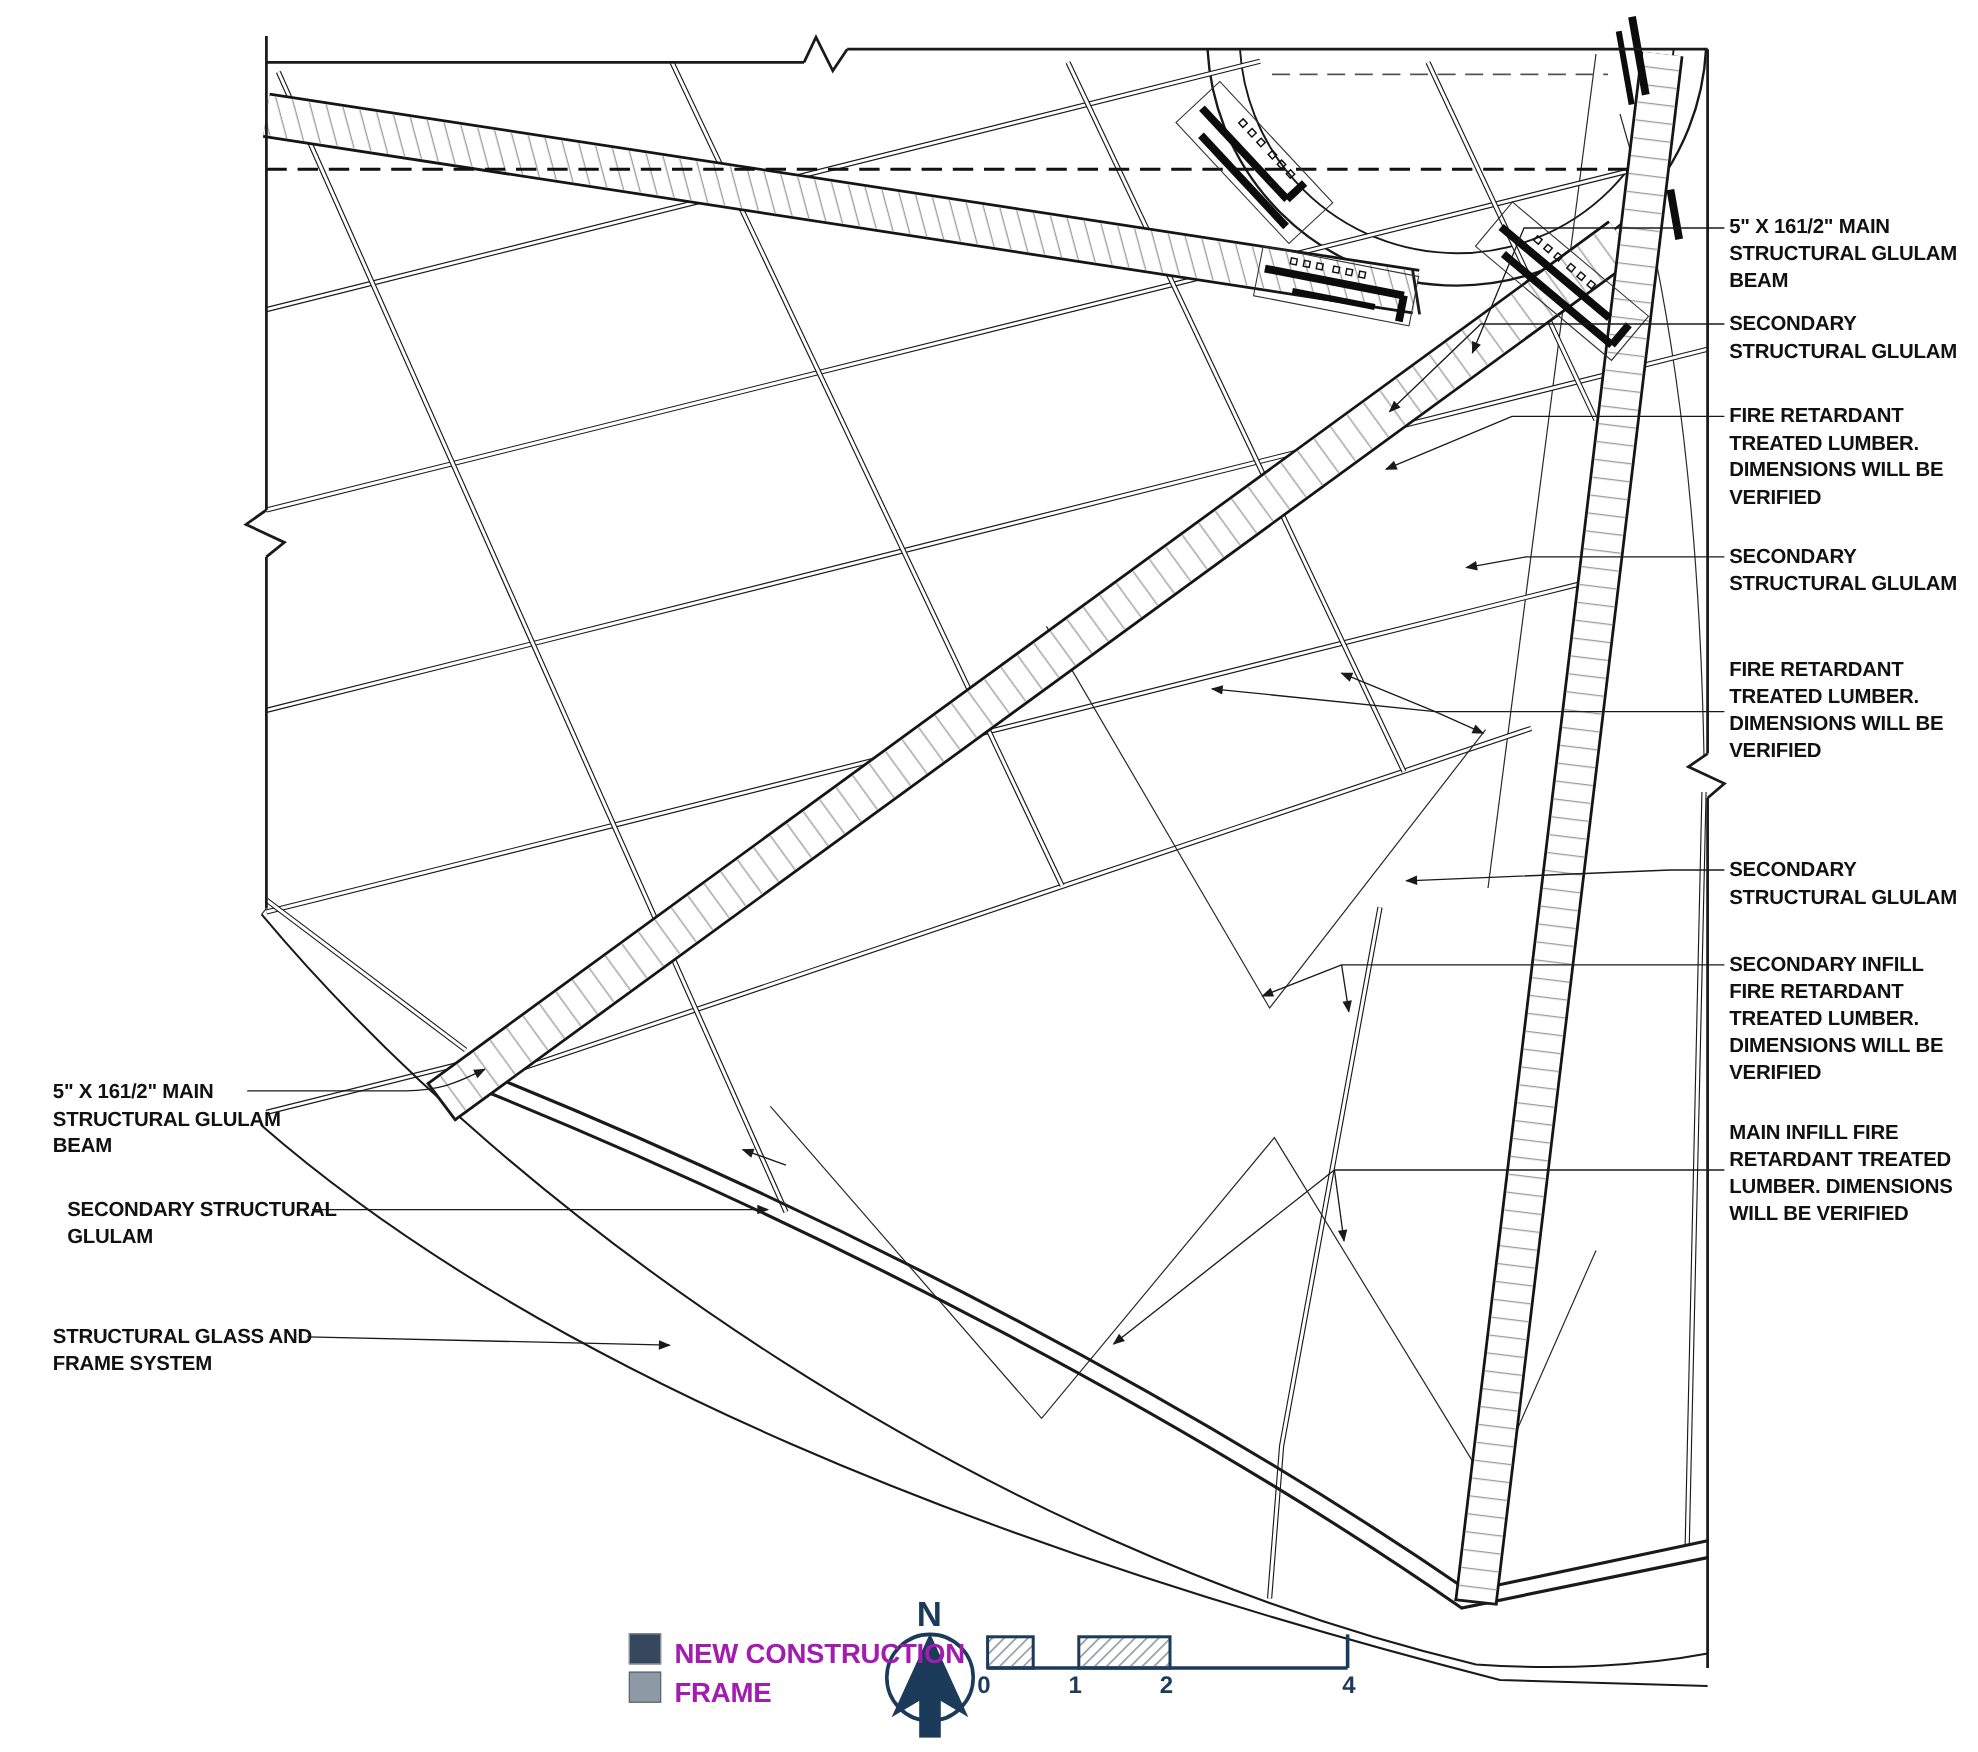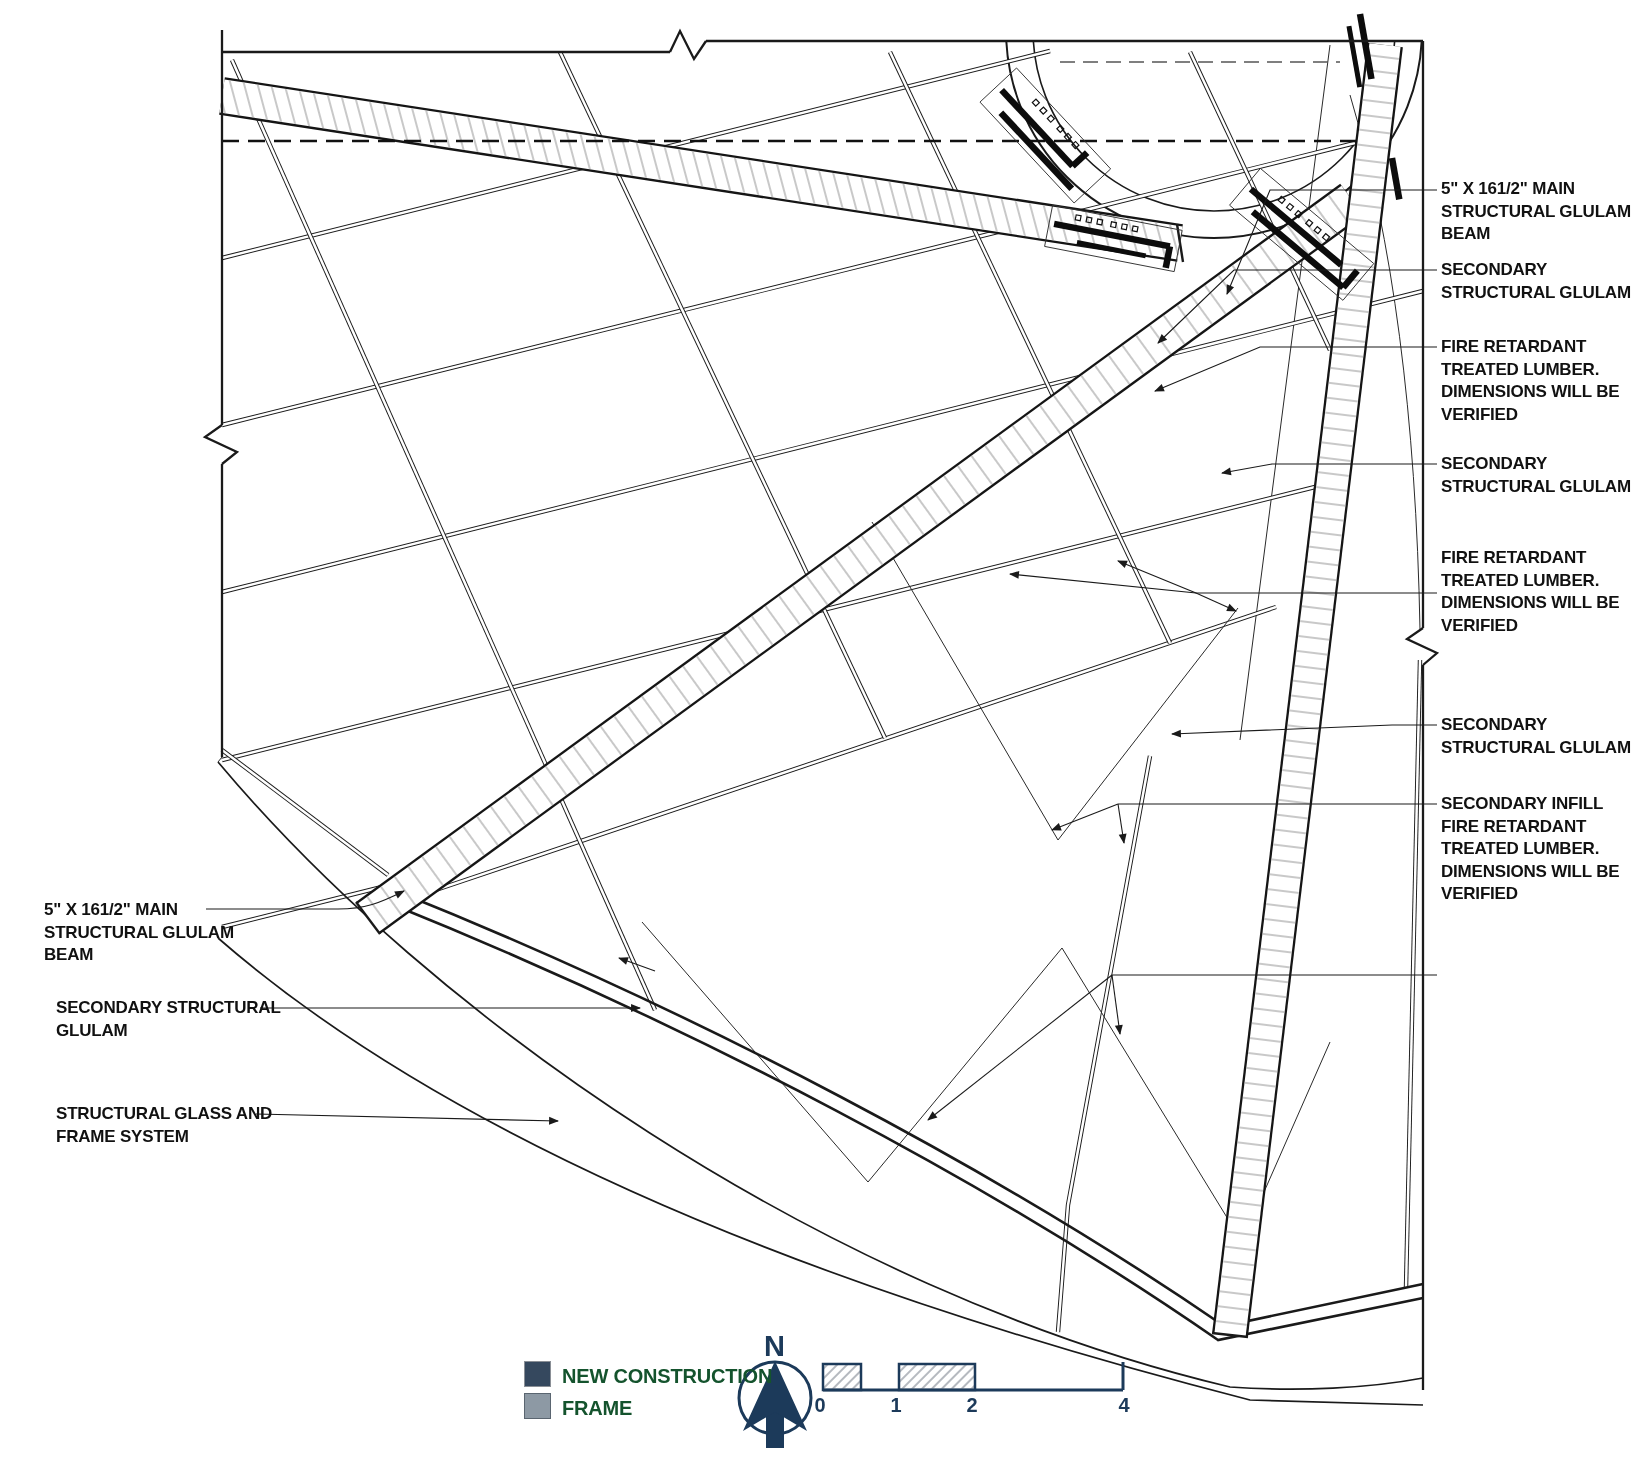--- a/index.html
+++ b/index.html
@@ -5,21 +5,21 @@
   html,body{margin:0;padding:0;background:#ffffff;}
   #stage{position:relative;width:1648px;height:1460px;background:#fff;overflow:hidden;
          font-family:"Liberation Sans",sans-serif;}
   #plan{position:absolute;left:0;top:0;}
   .lbl{position:absolute;font-weight:bold;font-size:17px;line-height:22.5px;color:#111;
        letter-spacing:-0.2px;white-space:pre-line;}
   .lbl.right{width:205px;}
   .lbl.left{width:230px;}
   .scale-num{position:absolute;font-weight:bold;font-size:20px;color:#1c3a5a;width:20px;text-align:center;}
   .north-n{position:absolute;font-weight:bold;font-size:29px;color:#1c3a5a;}
-  .legend-label{position:absolute;font-weight:bold;font-size:20px;color:#14532d;letter-spacing:-0.2px;}
+  .legend-label{position:absolute;font-weight:bold;font-size:23px;color:#a21caf;letter-spacing:-0.2px;}
   .legend-swatch{position:absolute;width:27px;height:26px;box-sizing:border-box;}
   .sw-new{background:#35485e;border:1.5px solid #8a8f96;}
   .sw-exist{background:#8d99a4;border:1.5px solid #5a6570;}
   
   .dbl{stroke:#1a1a1a;stroke-width:4.4;fill:none;}
   .dblcore{stroke:#ffffff;stroke-width:2.5;fill:none;}
   .thin{stroke:#2a2a2a;stroke-width:1;fill:none;}
   .arc{stroke:#1a1a1a;stroke-width:1.7;fill:none;}
   .chord{stroke:#1a1a1a;stroke-width:2.6;fill:none;}
   .bord{stroke:#1a1a1a;stroke-width:2.3;fill:none;}
@@ -246,27 +246,31 @@
 TREATED LUMBER.
 DIMENSIONS WILL BE
 VERIFIED</div>
 <div class="lbl right" style="left:1441px;top:714px;">SECONDARY
 STRUCTURAL GLULAM</div>
 <div class="lbl right" style="left:1441px;top:793px;">SECONDARY INFILL
 FIRE RETARDANT
 TREATED LUMBER.
 DIMENSIONS WILL BE
 VERIFIED</div>
+<div class="lbl right" style="left:1441px;top:933px;">MAIN INFILL FIRE
+RETARDANT TREATED
+LUMBER. DIMENSIONS
+WILL BE VERIFIED</div>
 
 <div class="lbl left" style="left:44px;top:899px;">5" X  161/2"  MAIN
 STRUCTURAL GLULAM
 BEAM</div>
 <div class="lbl left" style="left:56px;top:997px;">SECONDARY STRUCTURAL
 GLULAM</div>
-<div class="lbl left" style="left:44px;top:1103px;margin-left:12px;">STRUCTURAL GLASS AND
+<div class="lbl left" style="left:44px;top:1103px;">STRUCTURAL GLASS AND
 FRAME SYSTEM</div>
 
 <div class="legend-swatch sw-new" style="left:524px;top:1361px;"></div>
 <div class="legend-swatch sw-exist" style="left:524px;top:1393px;"></div>
 <div class="legend-label" style="left:562px;top:1365px;">NEW CONSTRUCTION</div>
 <div class="legend-label" style="left:562px;top:1397px;">FRAME</div>
 
 <div class="north-n" style="left:764px;top:1330px;">N</div>
 <div class="scale-num" style="left:810px;top:1394px;">0</div>
 <div class="scale-num" style="left:886px;top:1394px;">1</div>

